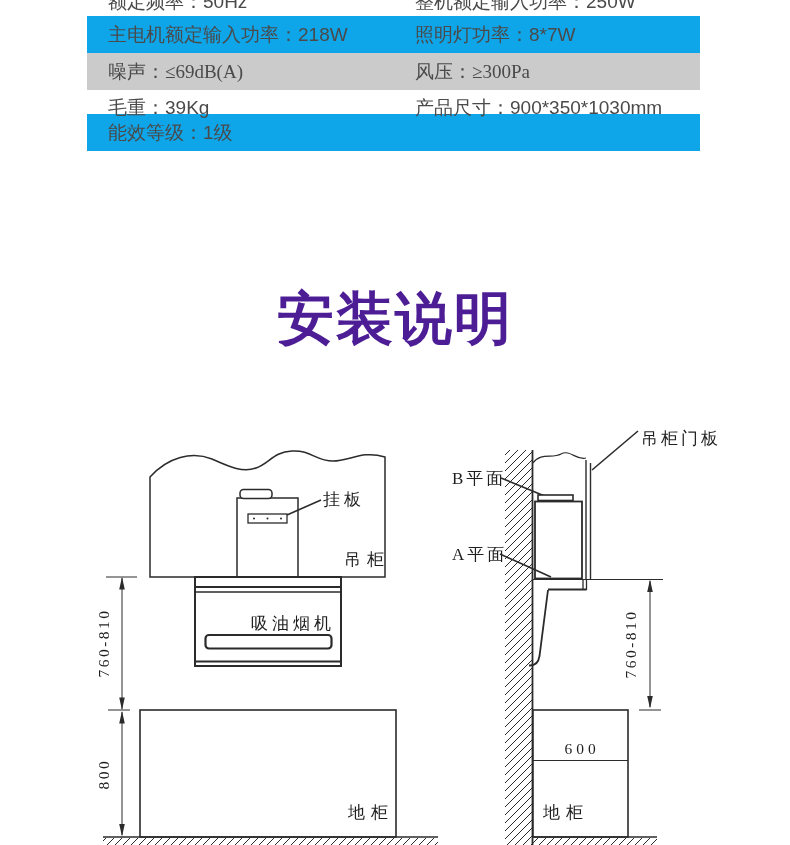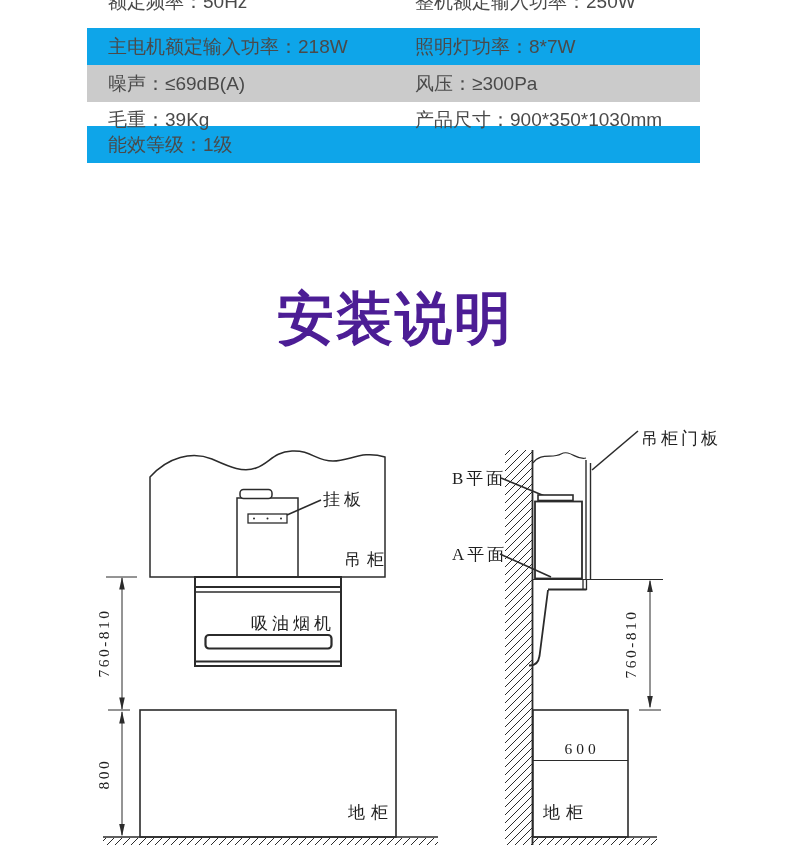--- a/index.html
+++ b/index.html
@@ -4,27 +4,27 @@
 <style>
   html,body { margin:0; padding:0; background:#ffffff; }
   .page {
     position:relative; width:790px; height:845px; overflow:hidden;
     background:#ffffff;
     font-family:"Liberation Sans", sans-serif;
     color:#4a4a4a;
   }
   
   .spec-table { position:absolute; left:87px; top:0; width:613px; }
-  .row-clip { height:28px; overflow:hidden; }
+  .row-clip { height:16px; overflow:hidden; }
   .row-clip .spec-row { margin-top:-17px; }
   .spec-row { display:flex; height:37px; line-height:37px; font-size:19px; }
   .spec-row.h40 { height:40px; line-height:40px; }
   .spec-row.h36 { height:24px; line-height:36px; }
   .shade-light { background:#0ea5e9; }
-  .shade-dark  { background:#cbcbcb; }
+  .shade-dark  { background:#cbcbcb;font-family:Liberation Serif, serif; }
   .shade-white { background:#ffffff; }
   .cell { white-space:nowrap; }
   .cell.left  { width:328px; padding-left:21px; box-sizing:border-box; }
   .cell.right { flex:1; }
   
   .install-title {
     position:absolute; top:281px; left:0; width:790px; margin:0;
     text-align:center; font-size:57px; font-weight:bold; color:#4c1d95;
     letter-spacing:2px;
   }

